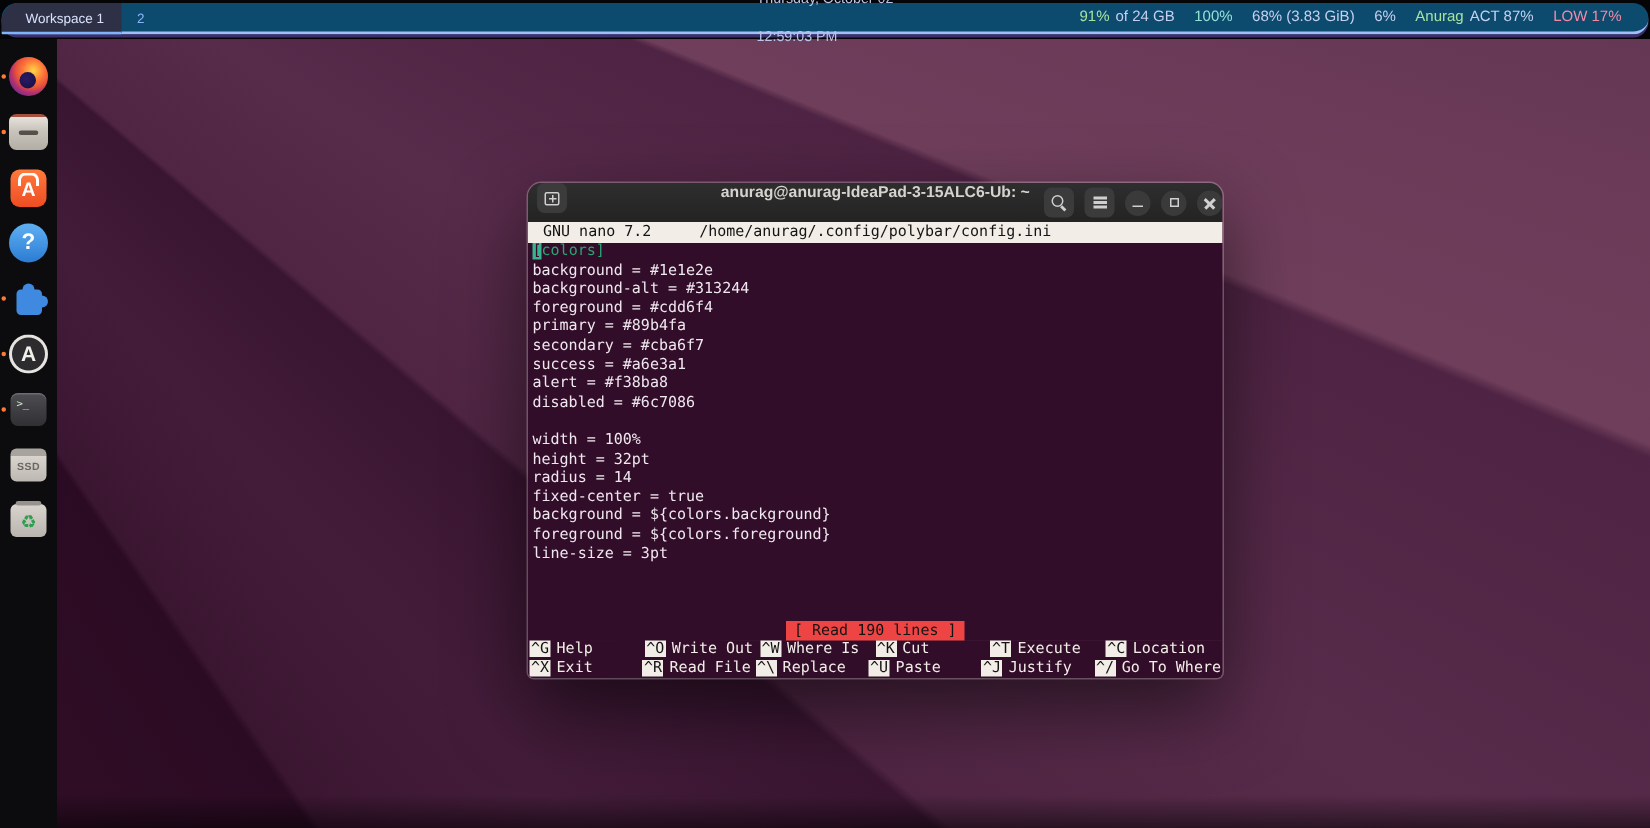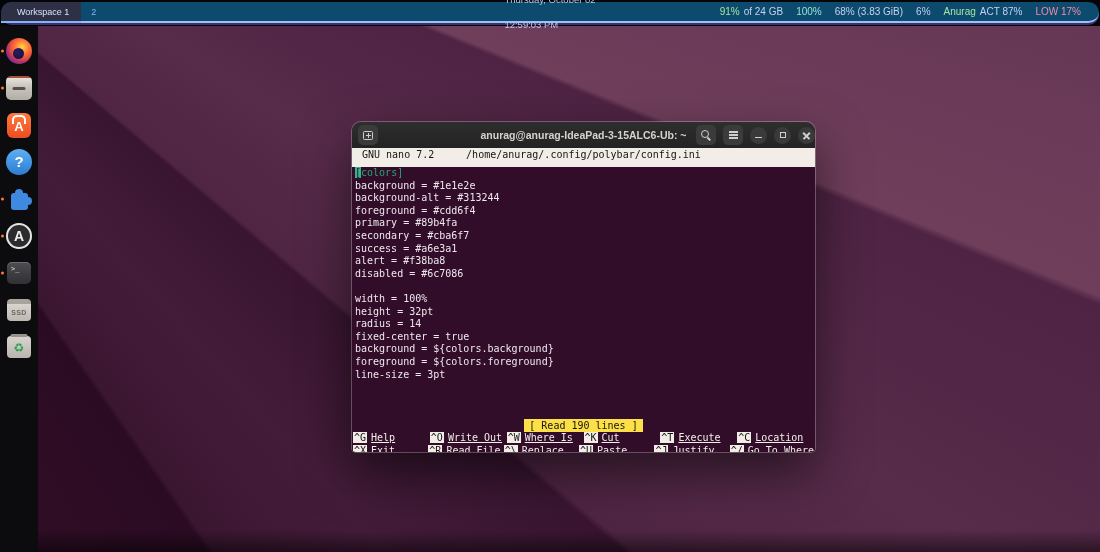--- a/index.html
+++ b/index.html
@@ -77,52 +77,52 @@
 
   .ic-trash { width:24px; height:22px; border-radius:4px; background:linear-gradient(180deg,#d9d5ce,#b9b5ae); }
   .ic-trash::before { content:""; position:absolute; left:50%; top:-2px; transform:translateX(-50%); width:17px; height:3px; border-radius:2px; background:#97928b; }
   .ic-trash::after { content:"♻"; position:absolute; left:50%; top:54%; transform:translate(-50%,-50%);
     color:#2e9e4f; font-size:12px; font-family:"DejaVu Sans",sans-serif; }
 
   
   #term { position:absolute; left:352px; top:122px; width:463px; height:330px; border-radius:9px 9px 4px 4px;
     box-shadow:0 0 0 1px rgba(255,235,245,.28), 0 20px 50px rgba(0,0,0,.55); overflow:hidden;
     font-family:"DejaVu Sans Mono","Liberation Mono",monospace; }
-  #titlebar { height:26px; background:linear-gradient(180deg,#2e2e2e,#232323); display:flex; align-items:center; position:relative; padding:0 0 0 6px; }
+  #titlebar { height:26px; background:linear-gradient(180deg,#2e2e2e,#232323); display:flex; position:relative; padding:0 0 0 6px; }
   #title { position:absolute; left:50%; transform:translateX(-50%); color:#d6d2ce; font-size:10.5px; font-weight:bold;
     font-family:"Liberation Sans",sans-serif; white-space:nowrap; }
   .tb-btn { width:20px; height:20px; border-radius:5px; background:#3b3b3b; display:flex; align-items:center; justify-content:center; cursor:pointer; position:relative; }
   .tb-right { margin-left:auto; display:flex; align-items:center; gap:7px; }
   .tb-circle { width:17px; height:17px; border-radius:50%; background:#3a3a3a; display:flex; align-items:center; justify-content:center; cursor:pointer; position:relative; }
   .g-newtab { width:10px; height:9px; border:1px solid #cfcfcf; border-radius:1.5px; position:relative; }
   .g-newtab::before { content:""; position:absolute; left:2px; top:3px; width:5px; height:1px; background:#cfcfcf; }
   .g-newtab::after { content:""; position:absolute; left:4px; top:1px; width:1px; height:5px; background:#cfcfcf; }
   .g-search { width:8px; height:8px; border:1.5px solid #cfcfcf; border-radius:50%; position:relative; margin:-2px 0 0 -2px; }
   .g-search::after { content:""; position:absolute; right:-3px; bottom:-2px; width:4px; height:1.5px; background:#cfcfcf; transform:rotate(45deg); }
   .g-menu { width:9px; height:1.5px; background:#cfcfcf; box-shadow:0 -3px 0 #cfcfcf, 0 3px 0 #cfcfcf; }
   .g-min { width:7px; height:1.5px; background:#d0d0d0; margin-top:5px; }
   .g-max { width:6px; height:6px; border:1.5px solid #d0d0d0; }
   .g-close { width:9px; height:9px; position:relative; }
   .g-close::before, .g-close::after { content:""; position:absolute; left:0; top:4px; width:9px; height:1.5px; background:#d0d0d0; }
   .g-close::before { transform:rotate(45deg); } .g-close::after { transform:rotate(-45deg); }
 
-  #nanobar { height:19px; background:#f2eee7; color:#141414; font-size:10px; line-height:13px; position:relative; }
+  #nanobar { height:14px; background:#f2eee7; color:#141414; font-size:10px; line-height:13px; position:relative; }
   #nano-version { position:absolute; left:10px; }
   #nano-path { position:absolute; left:50%; transform:translateX(-50%); white-space:nowrap; }
 
   #editor { height:252px; background:#310d29; padding-left:3px; cursor:text; }
   .ln { height:12.6px; line-height:12.6px; font-size:10px; color:#efe7ee; white-space:pre; }
   .sec { color:#2ba374; }
   .cur { background:#35b58d; color:#310d29; }
 
   #statusrow { height:13px; background:#310d29; display:flex; justify-content:center; }
-  #statusbox { background:#fde047; color:#141414; font-size:10px; line-height:13px; padding:0 5px; white-space:pre; }
+  #statusbox { background:#ef4444; color:#141414; font-size:10px; line-height:13px; padding:0 5px; white-space:pre; }
 
   .screh { background:#310d29; height:13px; display:grid; grid-template-columns:repeat(6,1fr); padding:0 1px; }
-  .sc { font-size:10px; line-height:12.5px; white-space:nowrap; color:#f2eee7;text-decoration:underline; }
+  .sc { font-size:10px; line-height:12.5px; white-space:nowrap; color:#f2eee7; }
   .k { background:#f2eee7; color:#141414; padding:0 1px; margin-right:4px; }
 </style>
 </head>
 <body>
 
 <div id="screen">
   <div id="wallpaper"></div>
 
   <div id="topstrip"></div>
   <div id="topbar">

